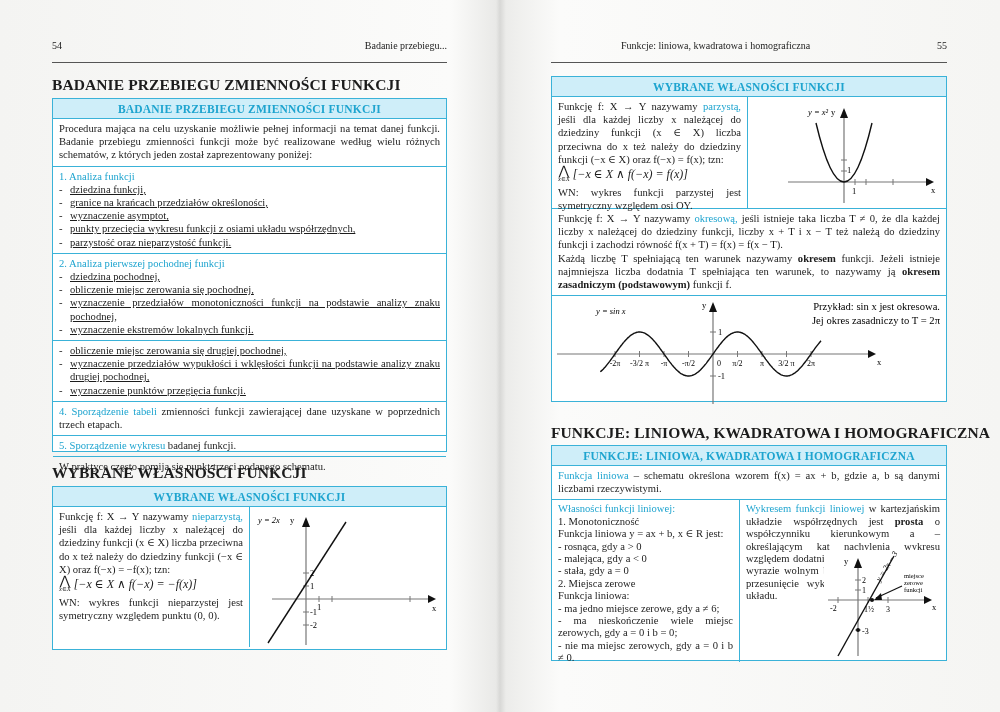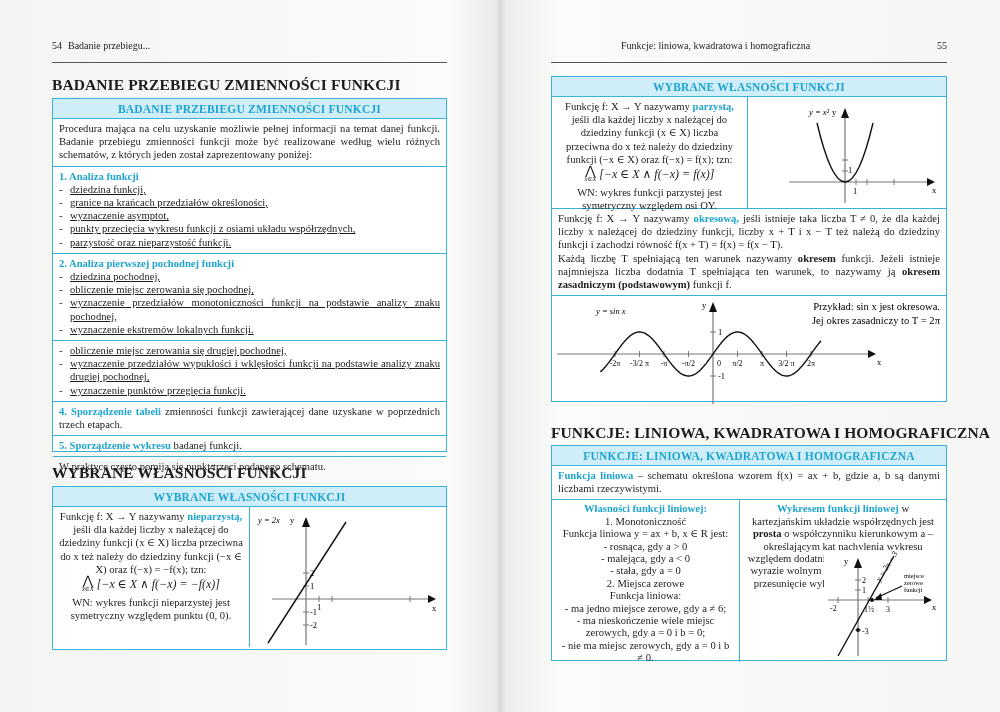--- a/index.html
+++ b/index.html
@@ -4,38 +4,38 @@
 <style>
   * { box-sizing: border-box; margin: 0; padding: 0; }
   html, body { width: 1000px; height: 712px; background: #f7f7f5; overflow: hidden; }
   body { font-family: "Liberation Serif", "DejaVu Serif", serif; color: #1c1c1c; position: relative; }
   .spread { position: absolute; inset: 0; background: linear-gradient(90deg,#f4f4f2 0%,#fbfbfa 45%,#e9e9e7 49.6%,#d8d8d6 50%,#ececea 50.6%,#fbfbfa 56%,#f5f5f3 100%); }
   .page { position: absolute; top: 0; height: 712px; }
   .page.left { left: 52px; width: 395px; }
   .page.right { left: 551px; width: 396px; }
   .running { position: absolute; top: 40px; left: 0; right: 0; height: 20px; font-size: 10px; }
   .running .num { position: absolute; top: 0; }
-  .running .title { position: absolute; top: 0; left: 16px; right: 0; text-align: left; }
+  .running .title { position: absolute; top: 0; left: 8px; right: 0; text-align: right; }
   .page.left .running .num { left: 0; }
   .page.right .running .num { right: 0; }
   .page.right .running .title { text-align: left; left: 70px; }
   .rule { position: absolute; top: 62px; left: 0; right: 0; height: 1px; background: #555; }
   h2.sec { position: absolute; font-size: 15.5px; font-weight: bold; letter-spacing: 0.1px; white-space: nowrap; }
   .box { position: absolute; left: 0; right: 0; border: 1.5px solid #3ab2d8; background: #fff; font-size: 10.6px; line-height: 13.2px; }
   .box-head { background: #cfeef9; color: #1ea4cf; text-align: center; font-weight: bold; font-size: 11.5px; letter-spacing: 0.2px; height: 20px; line-height: 20px; border-bottom: 1.5px solid #3ab2d8; }
   .cell { padding: 3px 6px 4px 6px; border-bottom: 1.5px solid #3ab2d8; text-align: justify; }
   .cell:last-child { border-bottom: none; }
-  .hl { color: #1ea4cf; font-weight: bold; }
+  .hl { color: #1ea4cf; font-weight: normal; }
   .b { font-weight: bold; }
   i, .i { font-style: italic; }
   ul.dash { list-style: none; text-decoration: underline; }
   ul.dash li { padding-left: 11px; text-indent: -11px; }
   ul.dash li::before { content: "- "; display: inline-block; width: 11px; text-indent: 0; }
   .row2 { display: flex; }
-  .row2 > .col { border-right: 1.5px solid #3ab2d8; text-align: center; }
+  .row2 > .col { border-right: 1.5px solid #3ab2d8; }
   .row2 > .col:last-child { border-right: none; }
   .formula { font-size: 12px; white-space: nowrap; margin: 1px 0 3px 0; }
   .formula .wedge { display: inline-block; text-align: center; vertical-align: middle; line-height: 8px; }
   .formula .wedge .sym { font-size: 13px; display: block; }
   .formula .wedge .sub { font-size: 6.5px; display: block; font-style: italic; }
   svg text { font-family: "Liberation Serif", serif; }
 </style>
 </head>
 <body>
 

